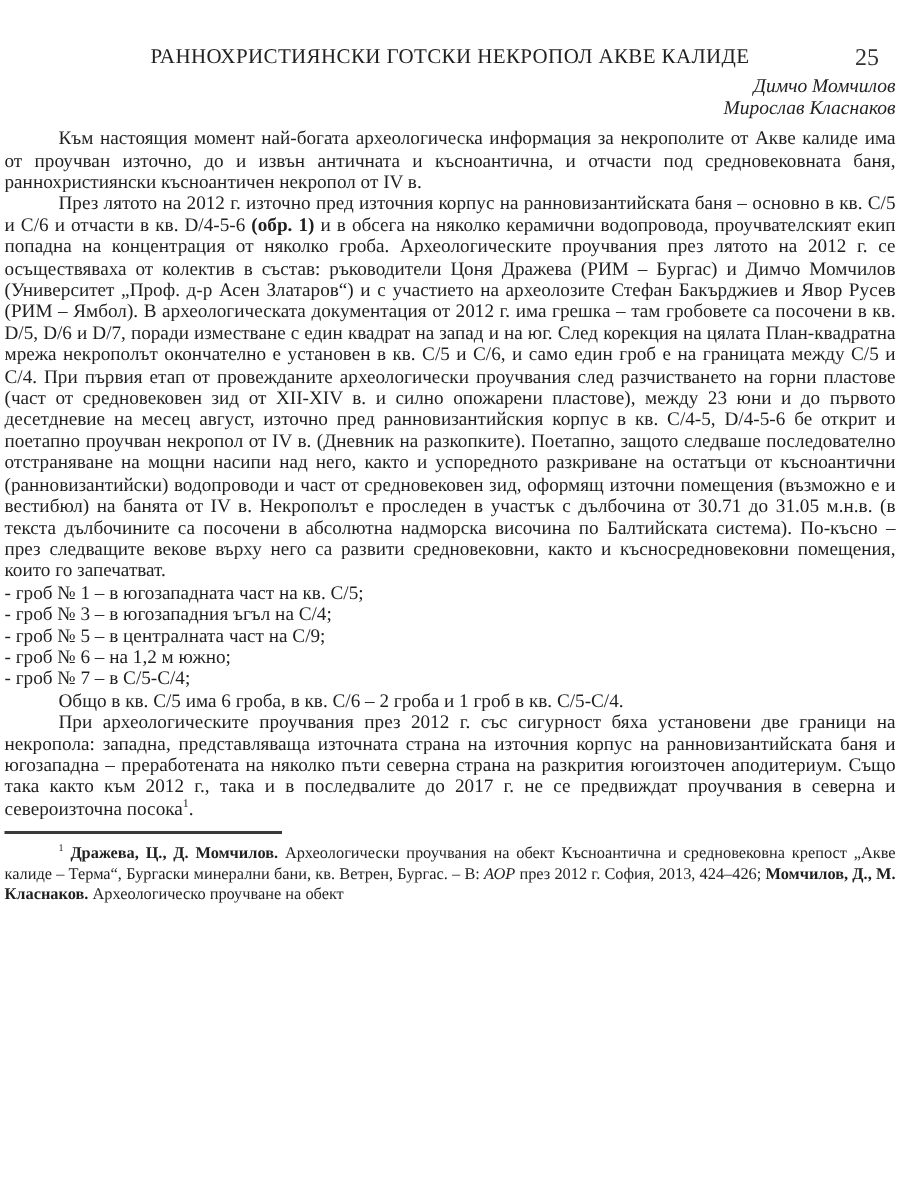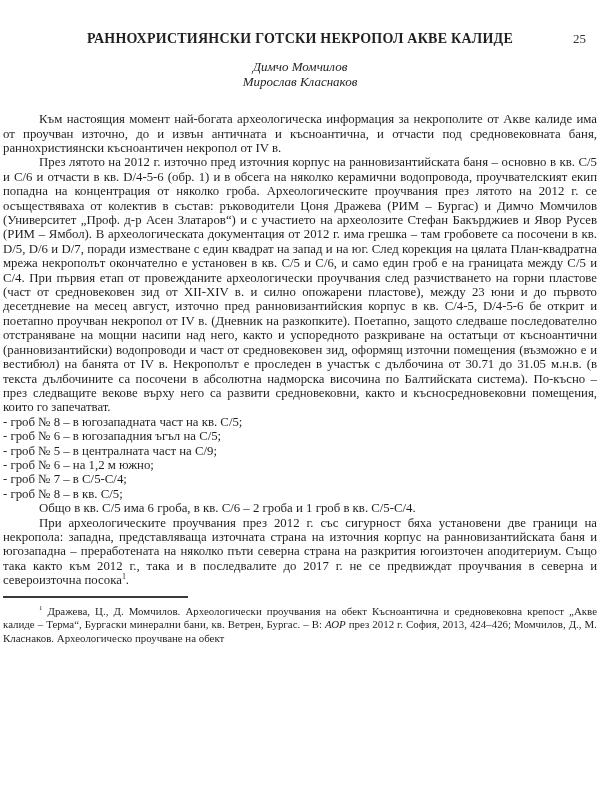--- a/index.html
+++ b/index.html
@@ -9,44 +9,44 @@
     font-family: "Liberation Serif", "DejaVu Serif", serif;
   }
   .page {
     position: relative;
     width: 594px; height: 800px;
     padding: 0 3px;
     box-sizing: content-box;
   }
   .page-number {
     position: absolute; top: 1px; right: 14px;
-    font-size: 13px; line-height: 14px; color: #333;
+    font-size: 16px; line-height: 14px; color: #333;
   }
   .title {
     margin: 31px 0 0 0;
     text-align: center;
-    font-size: 14px; font-weight: 700; letter-spacing: 0.25px;
+    font-size: 14px; font-weight: 400; letter-spacing: 0.25px;
     line-height: 16px;
   }
   .authors {
-    margin-top: 13px;
-    text-align: center;
+    margin-top: 3px;
+    text-align: right;
     font-style: italic;
     font-size: 13px; line-height: 14.6px;
   }
-  .article-body { margin-top: 23px; }
+  .article-body { margin-top: 6px; }
   .para {
     margin: 0;
     font-size: 12.8px;
     line-height: 14.4px;
     text-align: justify;
   }
   .para.indent { text-indent: 36px; }
   .para.list-item { text-align: left; text-indent: 0; }
-  .b { font-weight: 400; }
+  .b { font-weight: 700; }
   .i { font-style: italic; }
   sup { font-size: 0.62em; line-height: 0; vertical-align: super; }
   .footnote-sep {
     width: 185px; height: 0;
     border-top: 2px solid #3a3a3a;
     margin: 8px 0 7px 0;
   }
   .footnote {
     margin: 0;
     font-size: 10.9px;
@@ -64,26 +64,25 @@
   <h1 class="title">РАННОХРИСТИЯНСКИ ГОТСКИ НЕКРОПОЛ АКВЕ КАЛИДЕ</h1>
 
   <div class="authors">
     <div>Димчо Момчилов</div>
     <div>Мирослав Класнаков</div>
   </div>
 
   <div class="article-body">
       <p class="para indent"><span>Към настоящия момент най-богата археологическа информация за некрополите от Акве калиде има от проучван източно, до и извън античната и късноантична, и отчасти под средновековната баня, раннохристиянски късноантичен некропол от IV в.</span></p>
       <p class="para indent"><span>През лятото на 2012 г. източно пред източния корпус на ранновизантийската баня – основно в кв. С/5 и С/6 и отчасти в кв. D/4-5-6 </span><span class="b">(обр. 1)</span><span> и в обсега на няколко керамични водопровода, проучвателският екип попадна на концентрация от няколко гроба. Археологическите проучвания през лятото на 2012 г. се осъществяваха от колектив в състав: ръководители Цоня Дражева (РИМ – Бургас) и Димчо Момчилов (Университет „Проф. д-р Асен Златаров“) и с участието на археолозите Стефан Бакърджиев и Явор Русев (РИМ – Ямбол). В археологическата документация от 2012 г. има грешка – там гробовете са посочени в кв. D/5, D/6 и D/7, поради изместване с един квадрат на запад и на юг. След корекция на цялата План-квадратна мрежа некрополът окончателно е установен в кв. С/5 и С/6, и само един гроб е на границата между С/5 и С/4. При първия етап от провежданите археологически проучвания след разчистването на горни пластове (част от средновековен зид от XII-XIV в. и силно опожарени пластове), между 23 юни и до първото десетдневие на месец август, източно пред ранновизантийския корпус в кв. С/4-5, D/4-5-6 бе открит и поетапно проучван некропол от IV в. (Дневник на разкопките). Поетапно, защото следваше последователно отстраняване на мощни насипи над него, както и успоредното разкриване на остатъци от късноантични (ранновизантийски) водопроводи и част от средновековен зид, оформящ източни помещения (възможно е и вестибюл) на банята от IV в. Некрополът е проследен в участък с дълбочина от 30.71 до 31.05 м.н.в. (в текста дълбочините са посочени в абсолютна надморска височина по Балтийската система). По-късно – през следващите векове върху него са развити средновековни, както и късносредновековни помещения, които го запечатват.</span></p>
-      <p class="para list-item"><span>- гроб № 8 – в югозападната част на кв. С/5;</span></p>
-      <p class="para list-item"><span>- гроб № 6 – в югозападния ъгъл на С/5;</span></p>
+      <p class="para list-item"><span>- гроб № 1 – в югозападната част на кв. С/5;</span></p>
+      <p class="para list-item"><span>- гроб № 3 – в югозападния ъгъл на С/4;</span></p>
       <p class="para list-item"><span>- гроб № 5 – в централната част на С/9;</span></p>
       <p class="para list-item"><span>- гроб № 6 – на 1,2 м южно;</span></p>
       <p class="para list-item"><span>- гроб № 7 – в С/5-С/4;</span></p>
-      <p class="para list-item"><span>- гроб № 8 – в кв. С/5;</span></p>
       <p class="para indent"><span>Общо в кв. С/5 има 6 гроба, в кв. С/6 – 2 гроба и 1 гроб в кв. С/5-С/4.</span></p>
       <p class="para indent"><span>При археологическите проучвания през 2012 г. със сигурност бяха установени две граници на некропола: западна, представляваща източната страна на източния корпус на ранновизантийската баня и югозападна – преработената на няколко пъти северна страна на разкрития югоизточен аподитериум. Също така както към 2012 г., така и в последвалите до 2017 г. не се предвиждат проучвания в северна и североизточна посока</span><sup>1</sup><span>.</span></p>
     </div>
 
   <div class="footnote-sep"></div>
 
   <p class="footnote"><sup>1</sup><span> </span><span class="b">Дражева, Ц., Д. Момчилов.</span><span> Археологически проучвания на обект Късноантична и средновековна крепост „Акве калиде – Терма“, Бургаски минерални бани, кв. Ветрен, Бургас. – В: </span><span class="i">АОР</span><span> през 2012 г. София, 2013, 424–426; </span><span class="b">Момчилов, Д., М. Класнаков.</span><span> Археологическо проучване на обект</span></p>
 </div>
 
 </body></html>

